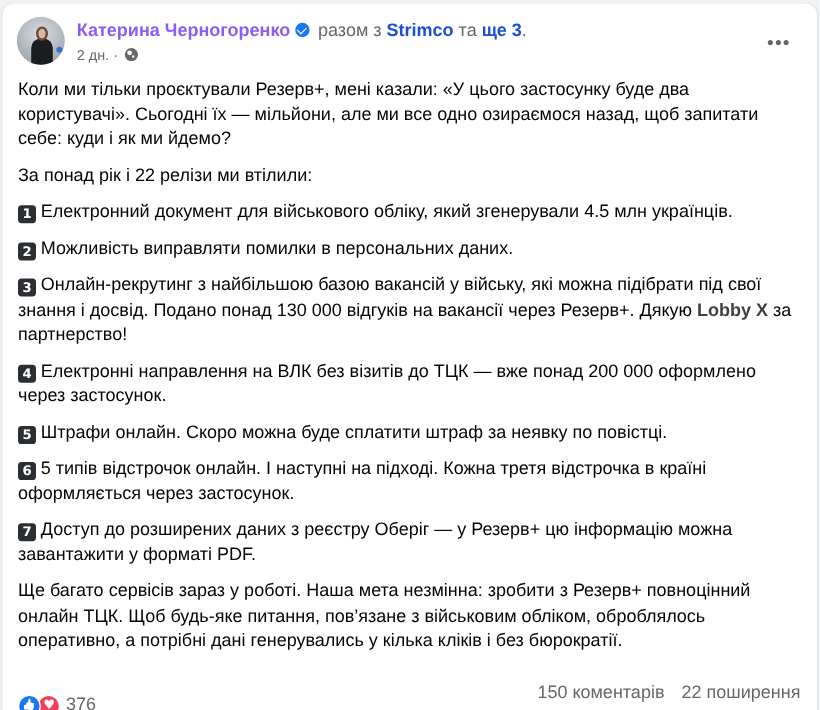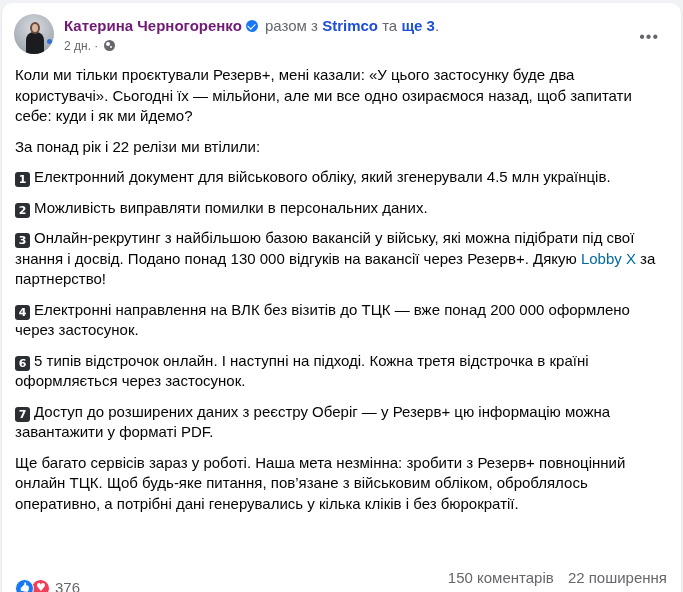--- a/index.html
+++ b/index.html
@@ -32,21 +32,21 @@
   }
   .avatar .fig-face {
     position: absolute; left: 18px; top: 10px; width: 6px; height: 8px;
     background: #d9b8a3; border-radius: 50%;
   }
   .avatar .dot-blue {
     position: absolute; left: 33px; top: 25px; width: 5px; height: 5px; border-radius: 50%;
     background: #2f6fd6;
   }
   .line1 { position: absolute; left: 50px; top: 2px; font-size: 15px; white-space: nowrap; line-height: 20px; }
-  .author { font-weight: bold; color: #701a75; }
+  .author { font-weight: bold; color: #8b5cf6; }
   .verified {
     display: inline-block; width: 12px; height: 12px; border-radius: 50%; background: #1877f2;
     vertical-align: -1px; margin: 0 3px 0 4px; position: relative;
   }
   .verified::after {
     content: ""; position: absolute; left: 3px; top: 2px; width: 4px; height: 6px;
     border-right: 1.6px solid #fff; border-bottom: 1.6px solid #fff; transform: rotate(45deg);
   }
   .muted { color: #65676b; font-weight: normal; }
   .bold { font-weight: bold; color: #1d4ed8; }
@@ -67,21 +67,21 @@
     position: absolute; left: 13px; top: 62px; right: 14px;
     font-size: 15px; line-height: 20.5px; color: #050505;
   }
   .body p { margin: 0 0 10px 0; }
   .num {
     display: inline-block; width: 15px; height: 15px; border-radius: 3px;
     background: #2b2f33; color: #fff; font-size: 11px; font-weight: bold;
     text-align: center; line-height: 15px; vertical-align: -1px; margin-right: 4px;
     font-family: "DejaVu Sans", sans-serif;
   }
-  .link { color: #0369a1; font-weight: normal; cursor: pointer; }
+  .link { color: #404040; font-weight: bold; cursor: pointer; }
   .footer { position: absolute; left: 13px; right: 14px; top: 566px; height: 20px; font-size: 15px; color: #65676b; }
   .reacts { position: absolute; left: 0; top: 10px; height: 18px; display: flex; align-items: flex-start; }
   .r-like, .r-love {
     width: 17px; height: 17px; border-radius: 50%; border: 1.5px solid #fff; position: relative;
   }
   .r-like { background: #1877f2; z-index: 2; }
   .r-love { background: #f33e58; margin-left: -3px; z-index: 1; }
   .r-like::after {
     content: "\1F44D"; font-size: 9px; position: absolute; left: 3px; top: 2px; filter: grayscale(1) brightness(5);
   }
@@ -121,20 +121,21 @@
   </div>
 
   <div class="body">
     <p>Коли ми тільки проєктували Резерв+, мені казали: «У цього застосунку буде два користувачі». Сьогодні їх — мільйони, але ми все одно озираємося назад, щоб запитати себе: куди і як ми йдемо?</p>
     <p>За понад рік і 22 релізи ми втілили:</p>
 
     <p><span class="num">1</span><span>Електронний документ для військового обліку, який згенерували 4.5 млн українців.</span></p>
     <p><span class="num">2</span><span>Можливість виправляти помилки в персональних даних.</span></p>
     <p><span class="num">3</span><span>Онлайн-рекрутинг з найбільшою базою вакансій у війську, які можна підібрати під свої знання і досвід. Подано понад 130 000 відгуків на вакансії через Резерв+. Дякую </span><span class="link">Lobby X</span><span> за партнерство!</span></p>
     <p><span class="num">4</span><span>Електронні направлення на ВЛК без візитів до ТЦК — вже понад 200 000 оформлено через застосунок.</span></p>
+    <p><span class="num">5</span><span>Штрафи онлайн. Скоро можна буде сплатити штраф за неявку по повістці.</span></p>
     <p><span class="num">6</span><span>5 типів відстрочок онлайн. І наступні на підході. Кожна третя відстрочка в країні оформляється через застосунок.</span></p>
     <p><span class="num">7</span><span>Доступ до розширених даних з реєстру Оберіг — у Резерв+ цю інформацію можна завантажити у форматі PDF.</span></p>
 
     <p>Ще багато сервісів зараз у роботі. Наша мета незмінна: зробити з Резерв+ повноцінний онлайн ТЦК. Щоб будь-яке питання, пов’язане з військовим обліком, оброблялось оперативно, а потрібні дані генерувались у кілька кліків і без бюрократії.</p>
   </div>
 
   <div class="footer">
     <div class="reacts">
       <span class="r-like"></span>
       <span class="r-love"></span>

